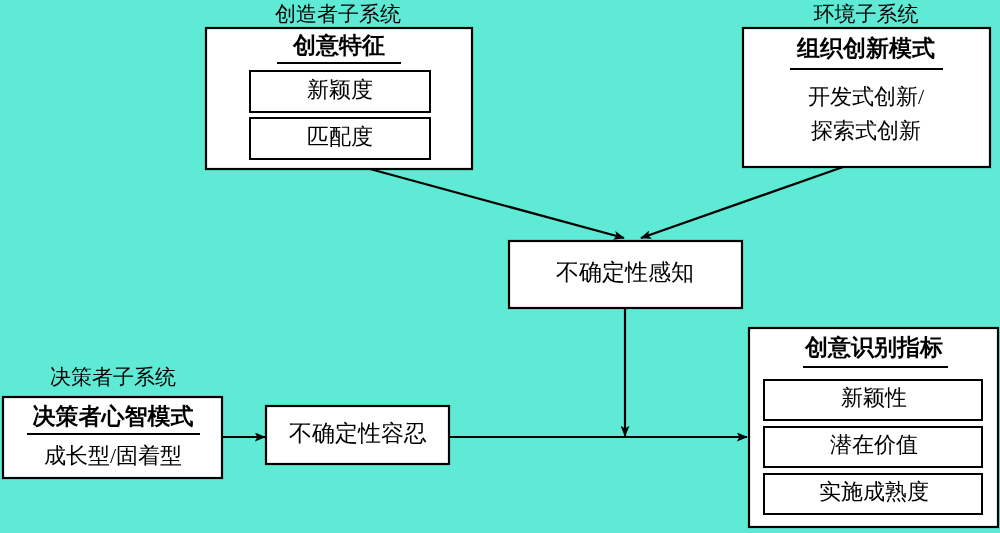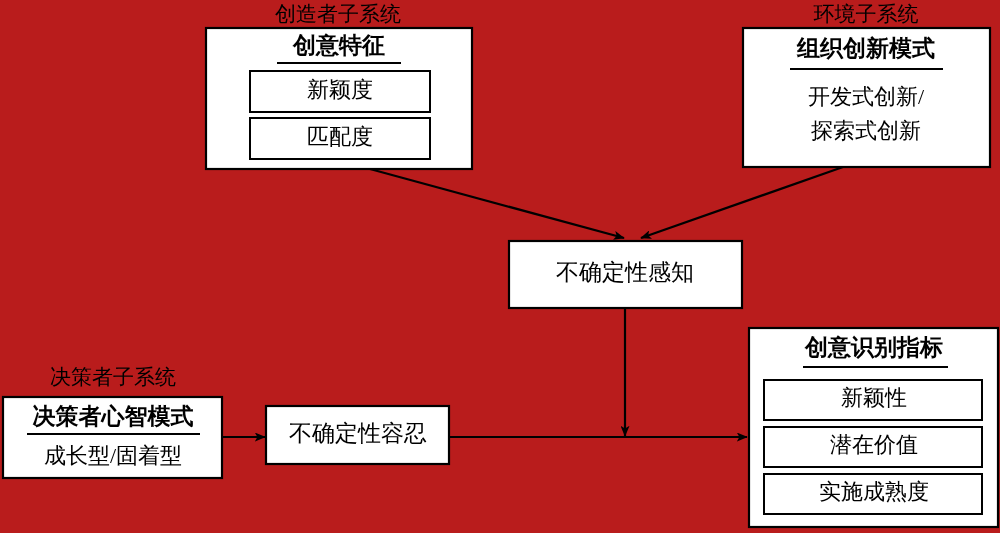--- a/index.html
+++ b/index.html
@@ -7,21 +7,21 @@
     padding: 0;
     background: #ffffff;
   }
   body {
     font-family: "Liberation Serif", "DejaVu Serif", serif;
   }
   #diagram-root {
     position: relative;
     width: 1000px;
     height: 533px;
-    background: #b91c1c;
+    background: #5eead4;
     overflow: hidden;
   }
   svg.diagram {
     display: block;
     width: 1000px;
     height: 533px;
   }
   .box {
     fill: #ffffff;
     stroke: #000000;

